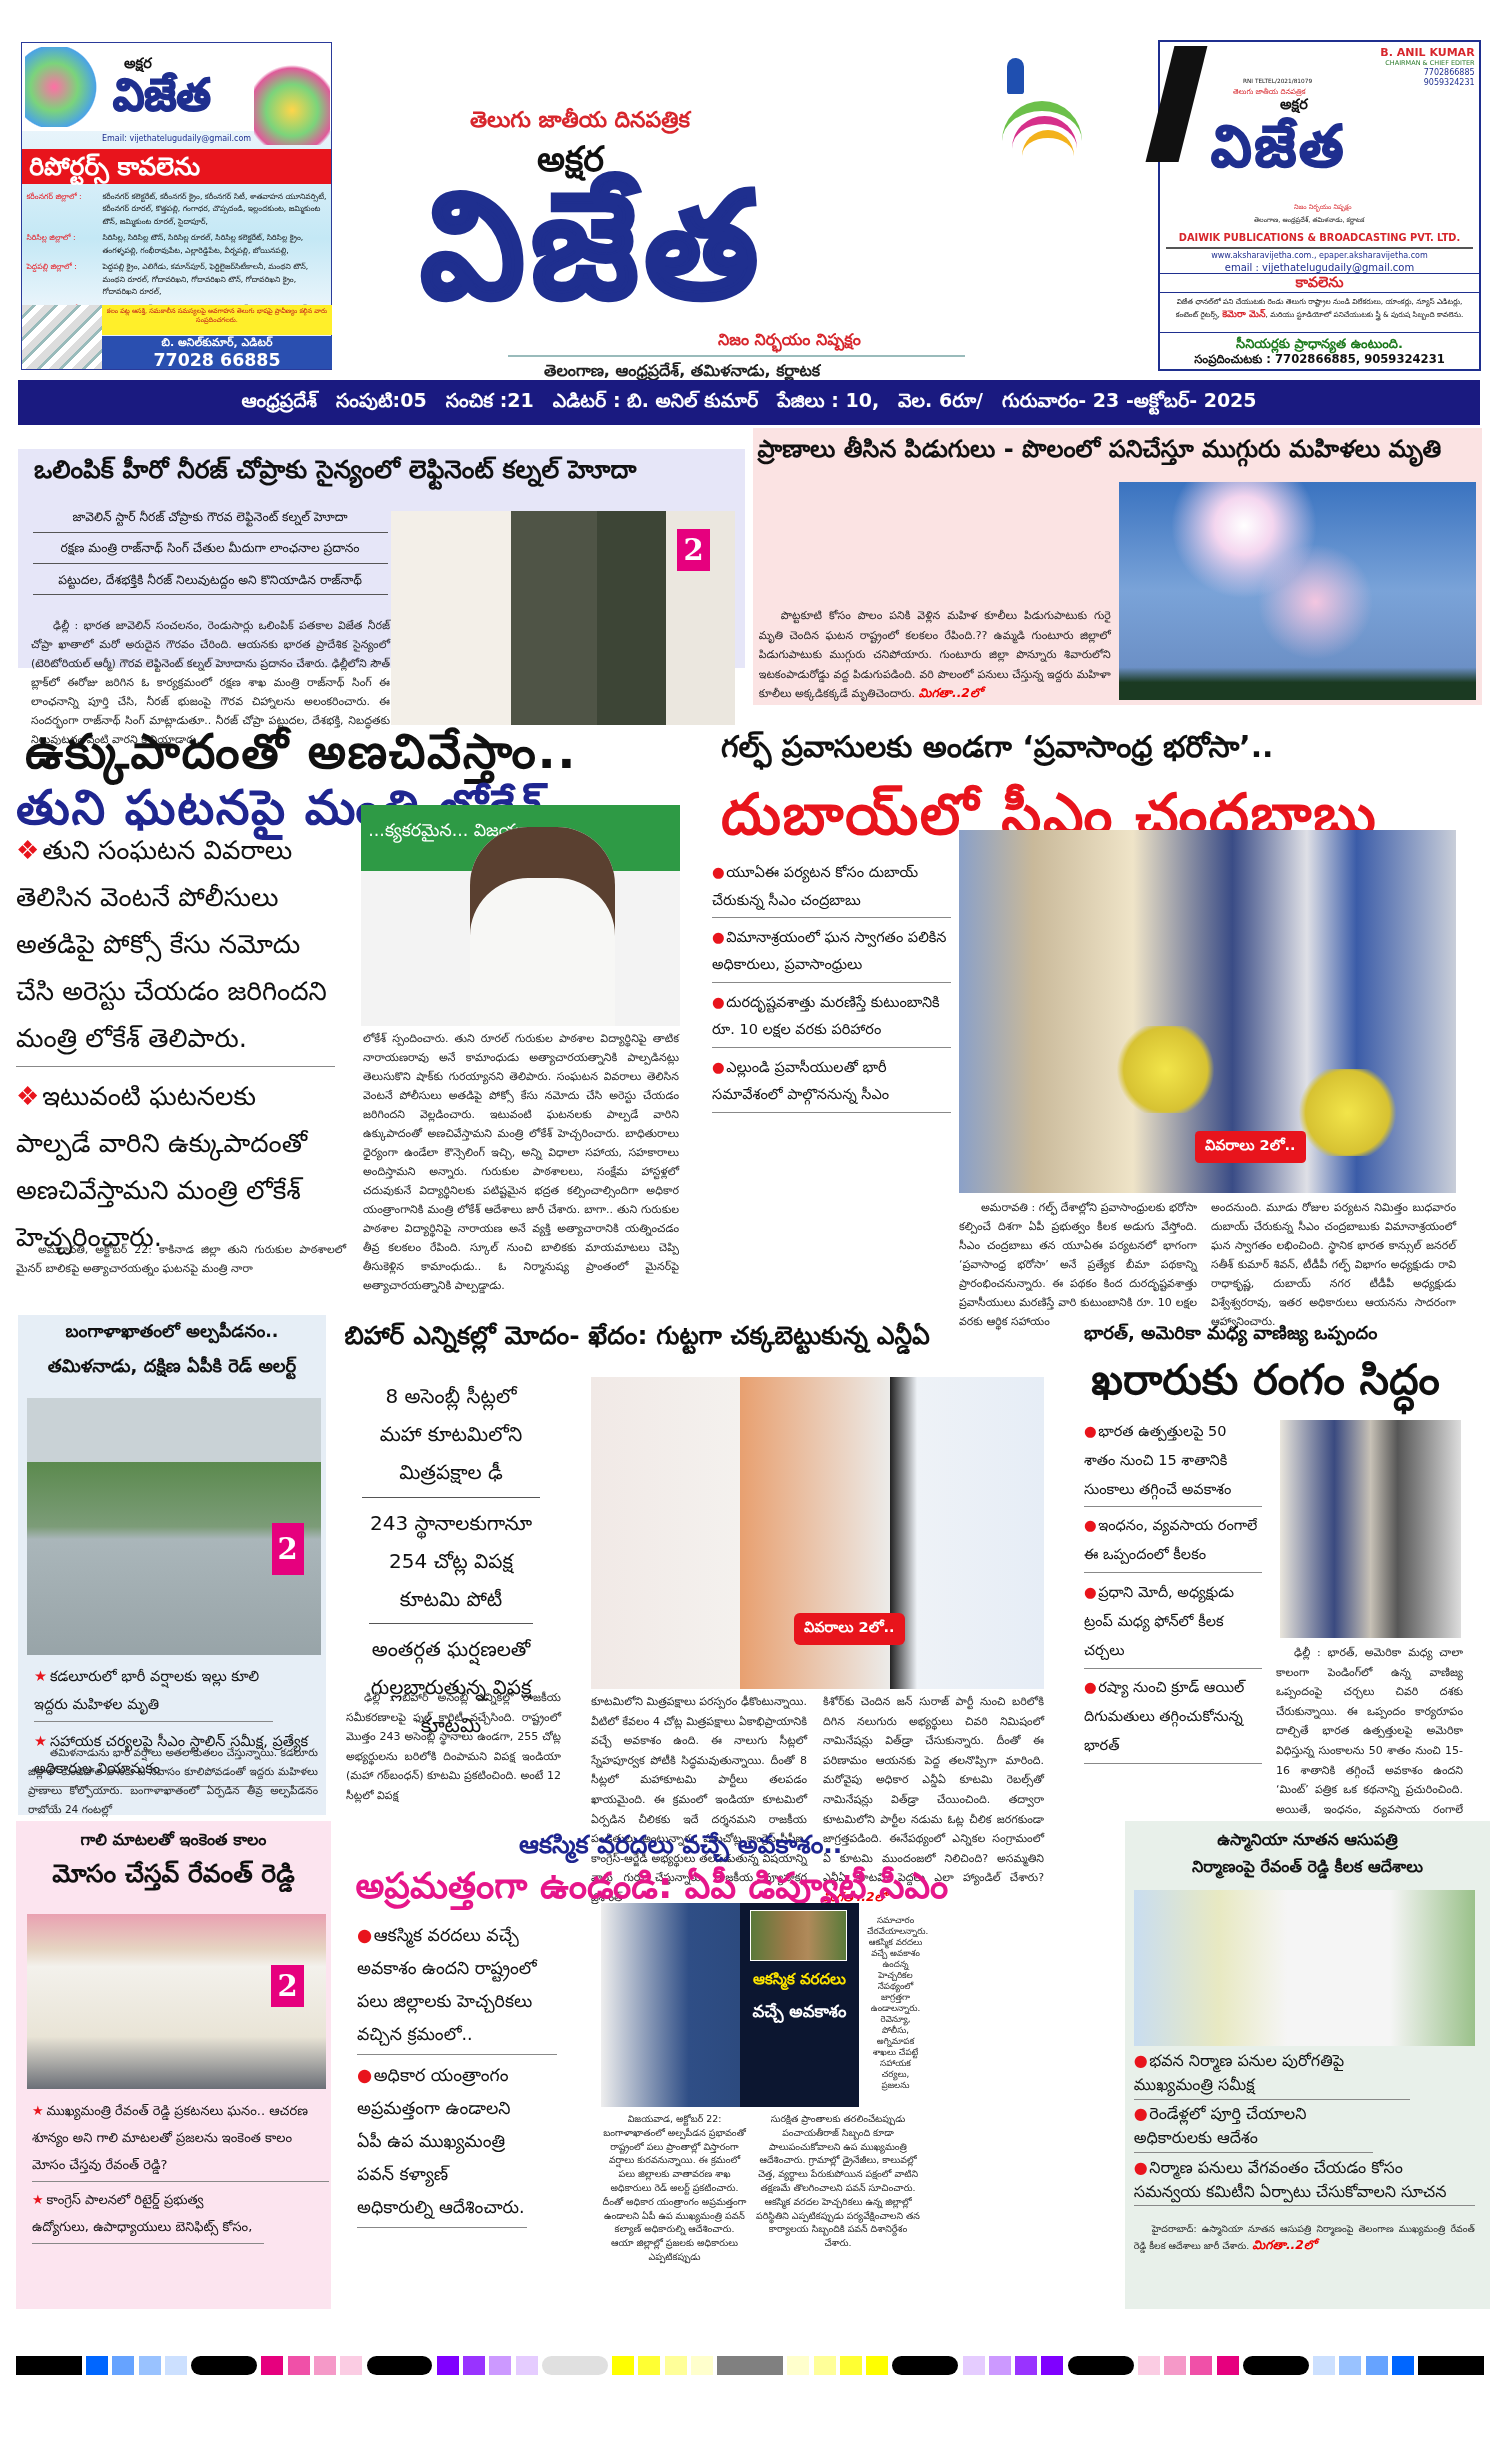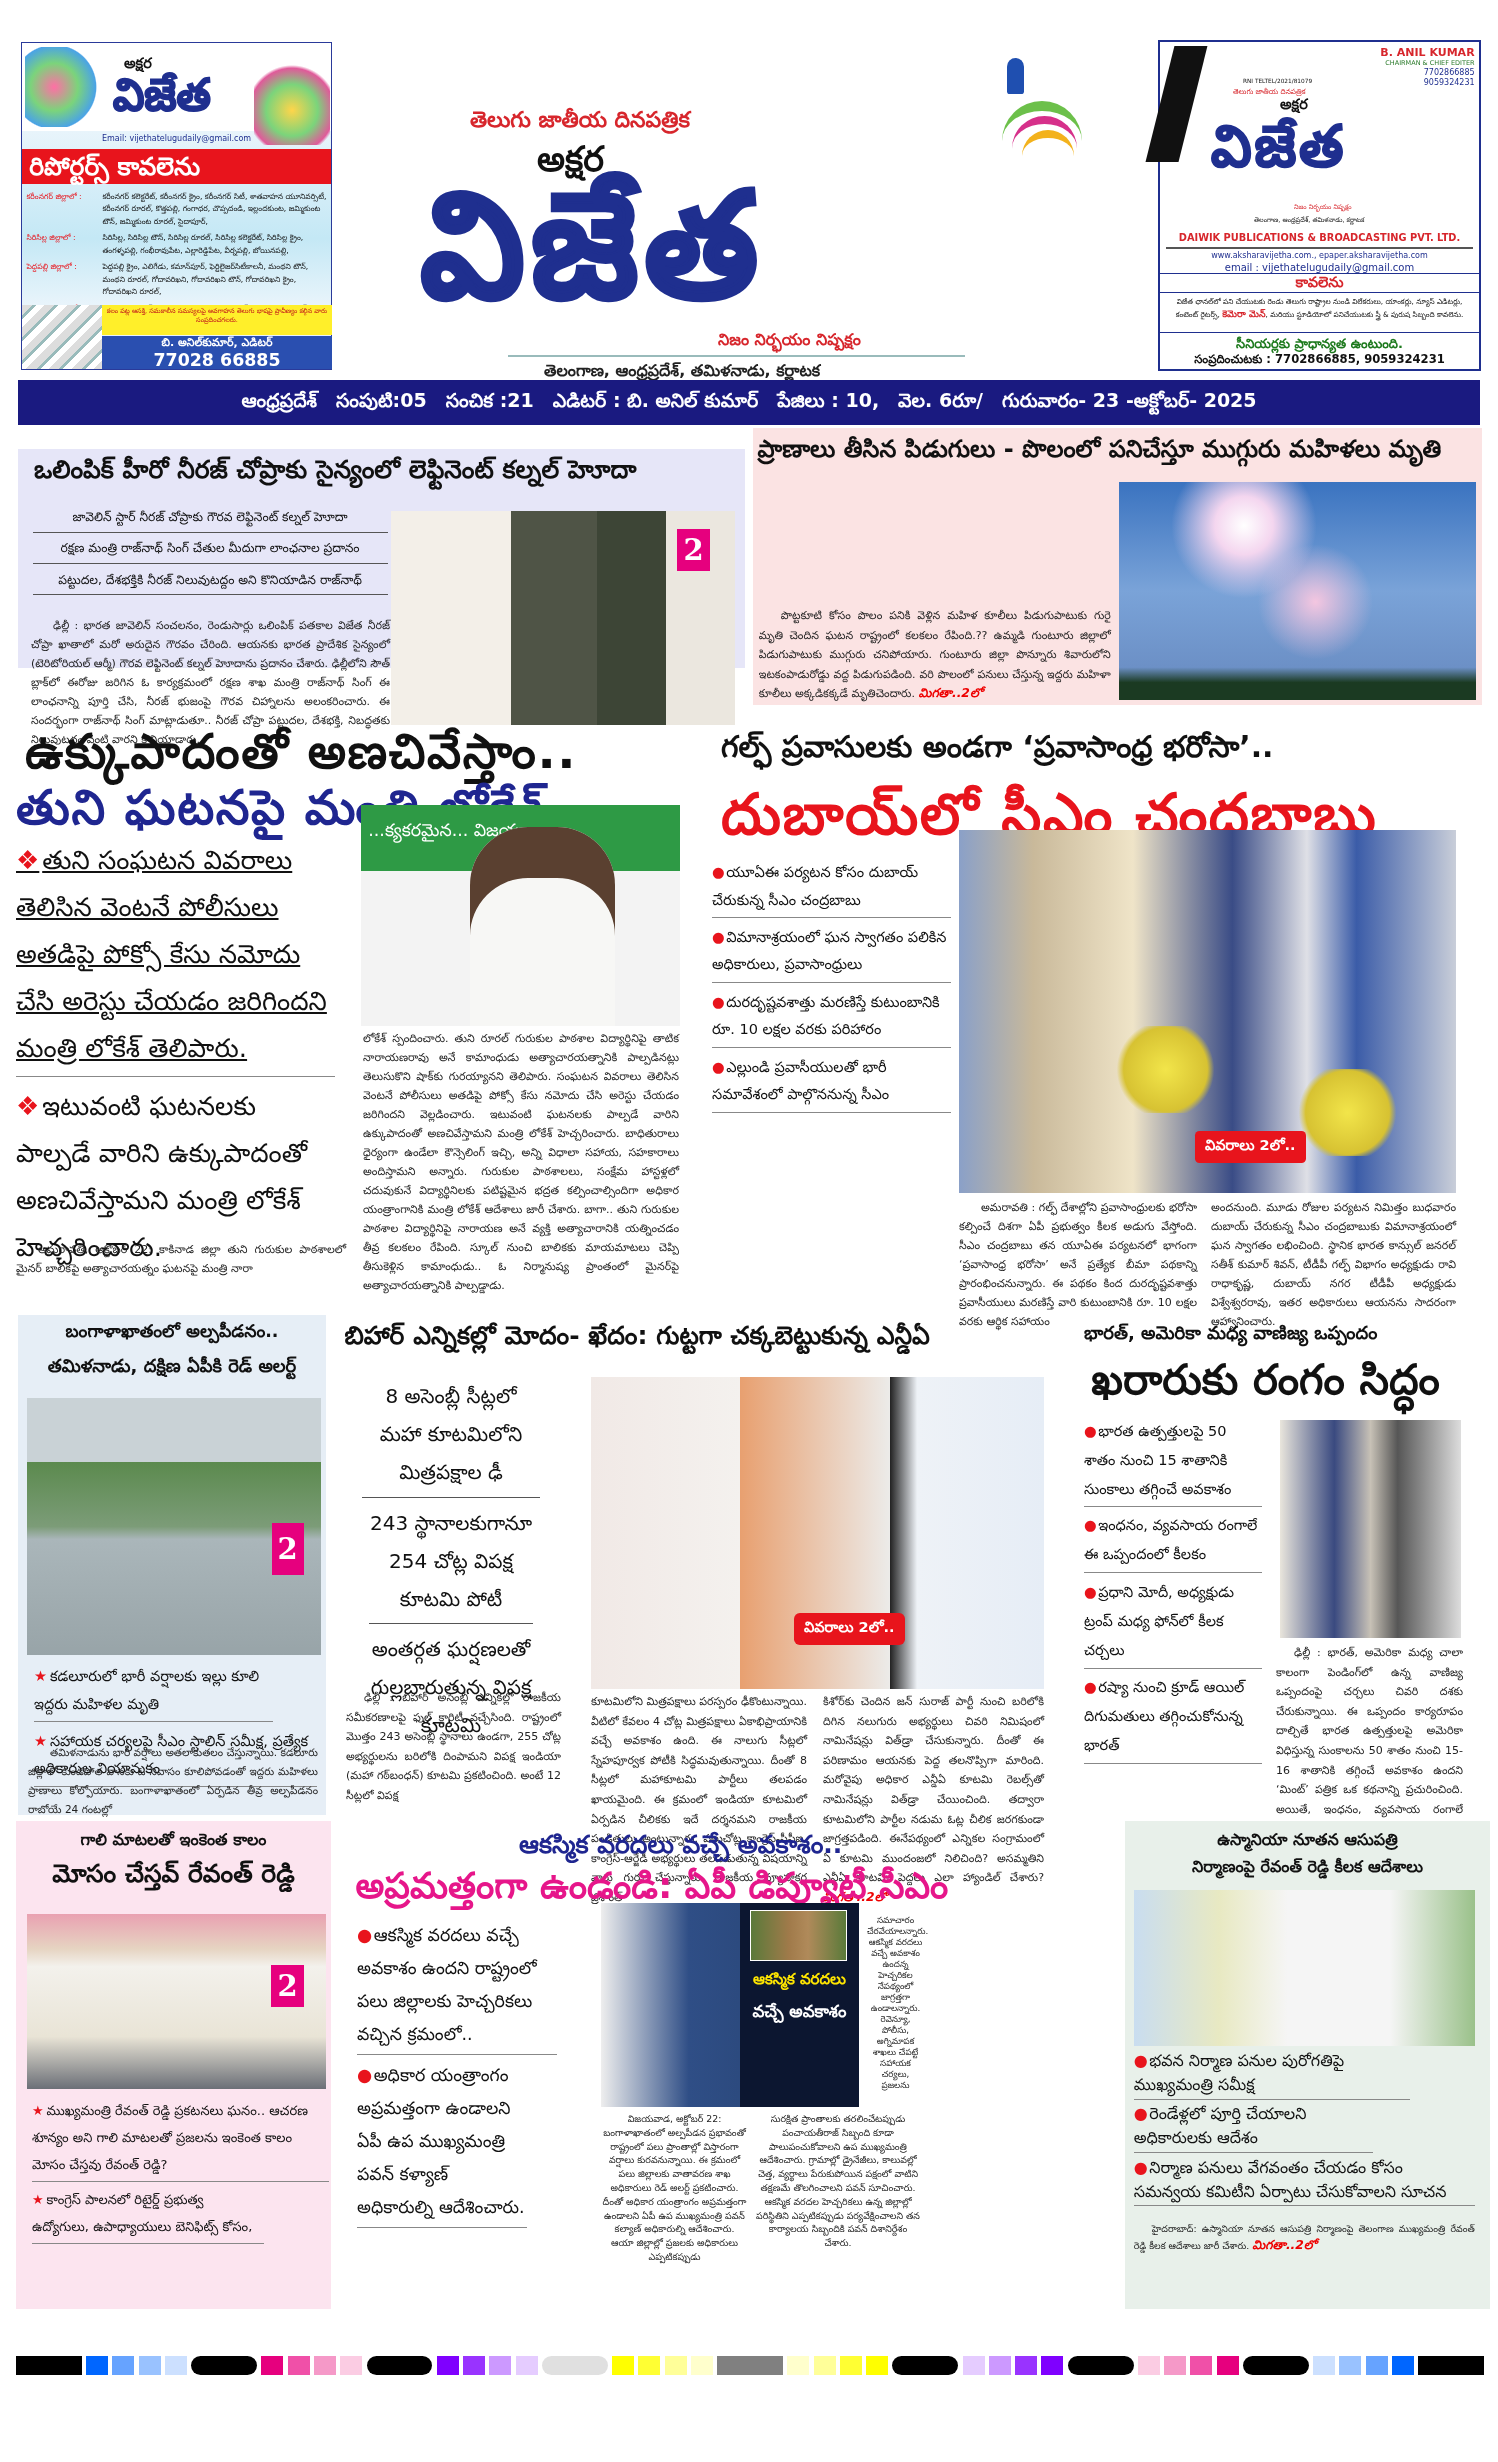--- a/index.html
+++ b/index.html
@@ -120,21 +120,21 @@
   <div class="abs body-text" style="left:5.8px;top:178px;width:352px;font-size:11px;line-height:19.6px;text-indent:22px;">
     <span>పొట్టకూటి కోసం పొలం పనికి వెళ్లిన మహిళ కూలీలు పిడుగుపాటుకు గురై మృతి చెందిన ఘటన రాష్ట్రంలో కలకలం రేపింది.?? ఉమ్మడి గుంటూరు జిల్లాలో పిడుగుపాటుకు ముగ్గురు చనిపోయారు. గుంటూరు జిల్లా పొన్నూరు శివారులోని ఇటకంపాడురోడ్డు వద్ద పిడుగుపడింది. వరి పొలంలో పనులు చేస్తున్న ఇద్దరు మహిళా కూలీలు అక్కడికక్కడే మృతిచెందారు.</span> <span class="more">మిగతా..2లో</span>
   </div>
   <div class="abs img" style="left:366px;top:54px;width:357px;height:218px;background:radial-gradient(circle at 35% 20%,#fff 0,#f4d6ef 10%,transparent 25%),radial-gradient(circle at 55% 55%,#f4c6e0 0,transparent 25%),linear-gradient(180deg,#3a73c0 0,#7aa3d8 50%,#6c90c6 85%,#1b3a22 92%);"></div>
 </div>
 
 <div class="abs" style="left:0;top:714px;width:696px;height:573px;">
   <div class="abs bold" style="left:25px;top:8.7px;font-size:48px;letter-spacing:1.5px;">ఉక్కుపాదంతో అణచివేస్తాం..</div>
   <div class="abs bold" style="left:16px;top:65px;font-size:48px;color:#1f2690;letter-spacing:1.5px;">తుని ఘటనపై మంత్రి లోకేశ్..</div>
   <div class="abs" style="left:16px;top:93px;width:319px;font-size:26px;line-height:47px;">
-    <div class="diamond-red hl" style="margin-top:30px;padding-bottom:4.4px;border-color:#888;border-width:0.7px;text-decoration:underline;">తుని సంఘటన వివరాలు తెలిసిన వెంటనే పోలీసులు అతడిపై పోక్సో కేసు నమోదు చేసి అరెస్టు చేయడం జరిగిందని మంత్రి లోకేశ్ తెలిపారు.</div>
+    <div class="diamond-red hl" style="margin-top:20px;padding-bottom:4.4px;border-color:#888;border-width:0.7px;">తుని సంఘటన వివరాలు తెలిసిన వెంటనే పోలీసులు అతడిపై పోక్సో కేసు నమోదు చేసి అరెస్టు చేయడం జరిగిందని మంత్రి లోకేశ్ తెలిపారు.</div>
     <div class="diamond-red" style="padding-top:5.8px;">ఇటువంటి ఘటనలకు పాల్పడే వారిని ఉక్కుపాదంతో అణచివేస్తామని మంత్రి లోకేశ్ హెచ్చరించారు.</div>
   </div>
   <div class="abs img" style="left:361px;top:91px;width:319px;height:221px;background:linear-gradient(180deg,#2e9a45 0,#2e9a45 30%,#f3f3f3 30%);">
     <div class="abs" style="left:7.3px;top:14.5px;color:#fff;font-size:17.4px;">...క్యకరమైన... విజయ...</div>
     <div class="abs" style="left:109px;top:22px;width:145px;height:199px;background:#f7f7f5;border-radius:58px 58px 0 0;box-shadow:inset 0 51px 0 #5a4030;"></div>
   </div>
   <div class="abs body-text" style="left:363px;top:315px;width:316px;font-size:11px;line-height:19px;">లోకేశ్ స్పందించారు. తుని రూరల్ గురుకుల పాఠశాల విద్యార్థినిపై తాటిక నారాయణరావు అనే కామాంధుడు అత్యాచారయత్నానికి పాల్పడినట్లు తెలుసుకొని షాక్‌కు గురయ్యానని తెలిపారు. సంఘటన వివరాలు తెలిసిన వెంటనే పోలీసులు అతడిపై పోక్సో కేసు నమోదు చేసి అరెస్టు చేయడం జరిగిందని వెల్లడించారు. ఇటువంటి ఘటనలకు పాల్పడే వారిని ఉక్కుపాదంతో అణచివేస్తామని మంత్రి లోకేశ్ హెచ్చరించారు. బాధితురాలు ధైర్యంగా ఉండేలా కౌన్సెలింగ్ ఇచ్చి, అన్ని విధాలా సహాయ, సహకారాలు అందిస్తామని అన్నారు. గురుకుల పాఠశాలలు, సంక్షేమ హాస్టళ్లలో చదువుకునే విద్యార్థినిలకు పటిష్టమైన భద్రత కల్పించాల్సిందిగా అధికార యంత్రాంగానికి మంత్రి లోకేశ్ ఆదేశాలు జారీ చేశారు. బాగా.. తుని గురుకుల పాఠశాల విద్యార్థినిపై నారాయణ అనే వ్యక్తి అత్యాచారానికి యత్నించడం తీవ్ర కలకలం రేపింది. స్కూల్ నుంచి బాలికకు మాయమాటలు చెప్పి తీసుకెళ్లిన కామాంధుడు.. ఓ నిర్మానుష్య ప్రాంతంలో మైనర్‌పై అత్యాచారయత్నానికి పాల్పడ్డాడు.</div>
   <div class="abs body-text" style="left:16px;top:526px;width:330px;font-size:11px;line-height:19px;text-indent:22px;">అమరావతి, అక్టోబర్ 22: కాకినాడ జిల్లా తుని గురుకుల పాఠశాలలో మైనర్ బాలికపై అత్యాచారయత్నం ఘటనపై మంత్రి నారా</div>
 </div>
 

